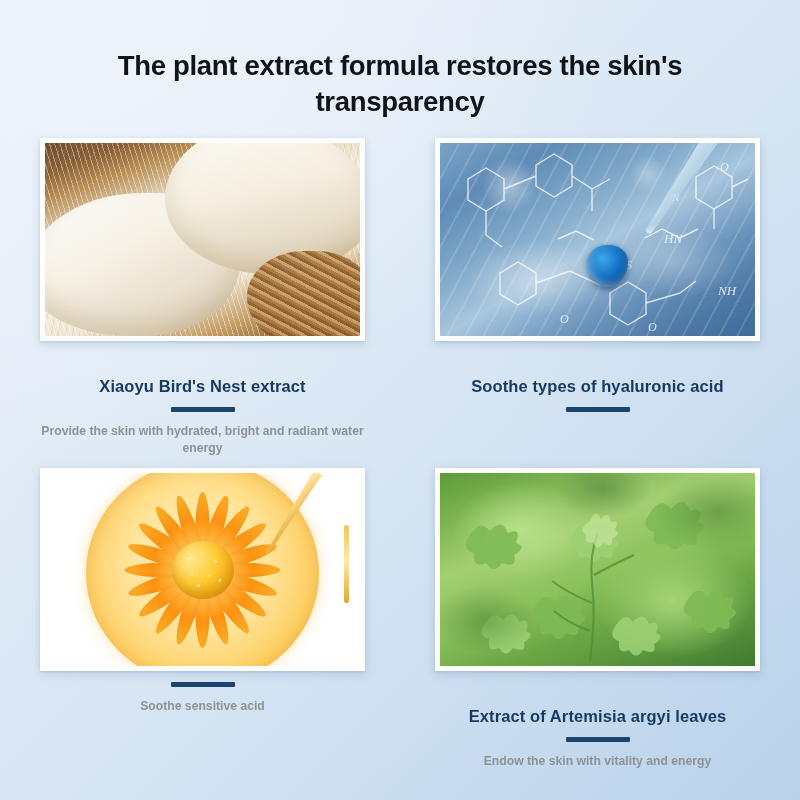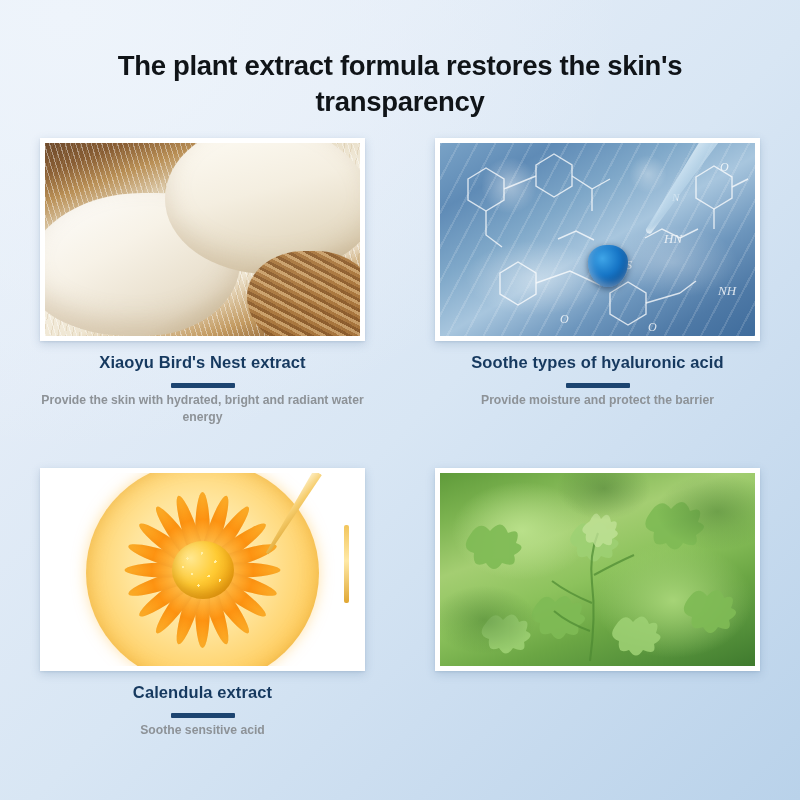--- a/index.html
+++ b/index.html
@@ -206,34 +206,34 @@
     position:absolute; inset:0;
     background:
       radial-gradient(ellipse 70px 46px at 14% 76%, rgba(58,112,40,.42) 0%, rgba(58,112,40,0) 74%),
       radial-gradient(ellipse 80px 50px at 88% 20%, rgba(52,104,36,.40) 0%, rgba(52,104,36,0) 76%),
       radial-gradient(ellipse 60px 40px at 52% 8%, rgba(40,88,30,.34) 0%, rgba(40,88,30,0) 78%);
   }
 
   
   .cap { text-align:center; }
   .cap-title {
-    margin-top:12px;
+    margin-top:36px;
     font-size:16.5px;
     font-weight:bold;
     color:#16395f;
     letter-spacing:.1px;
   }
   .cap-rule {
     width:64px; height:5px;
     margin:11px auto 0;
     background:#1c4470;
     border-radius:1px;
   }
   .cap-desc {
-    margin-top:4px;
+    margin-top:11px;
     font-size:12.2px;
     font-weight:bold;
     line-height:1.36;
     color:#8d9297;
   }
 </style>
 </head>
 <body>
 
 <div class="page">
@@ -283,21 +283,20 @@
               <text x="232" y="58" font-size="11" font-family="Liberation Serif, serif" font-style="italic" fill="rgba(255,255,255,.92)" stroke="none">N</text>
             </svg>
           </div>
           <div class="pipette"></div>
           <div class="droplet"></div>
         </div>
       </div>
       <div class="cap">
         <div class="cap-title">Soothe types of hyaluronic acid</div>
         <div class="cap-rule"></div>
-        <div class="cap-desc">Provide moisture and protect the barrier</div>
       </div>
     </div>
 
     <div class="card">
       <div class="photo-frame">
         <div class="photo img-cal">
           <div class="cal-dish"></div>
           <div class="cal-petals">
             <span class="petal" style="transform:rotate(0deg)"></span>
             <span class="petal" style="transform:rotate(18deg)"></span>
@@ -319,21 +318,20 @@
             <span class="petal" style="transform:rotate(306deg)"></span>
             <span class="petal" style="transform:rotate(324deg)"></span>
             <span class="petal" style="transform:rotate(342deg)"></span>
           </div>
           <div class="cal-center"></div>
           <div class="cal-dropper"></div>
           <div class="cal-stick"></div>
         </div>
       </div>
       <div class="cap">
-        <div class="cap-title">Calendula extract</div>
         <div class="cap-rule"></div>
         <div class="cap-desc">Soothe sensitive acid</div>
       </div>
     </div>
 
     <div class="card">
       <div class="photo-frame">
         <div class="photo img-art">
           <div class="art-leaves">
             <svg viewBox="0 0 315 193" preserveAspectRatio="none">
@@ -353,16 +351,21 @@
                 <path d="M152,130 q-24,-10 -40,-22 M154,102 q22,-12 40,-20 M150,158 q-22,-8 -36,-20"></path>
               </g>
               <g fill="#c3e39a" opacity=".75">
                 <path d="M150,48 q6,-14 11,-2 q8,-10 10,3 q9,-3 4,8 q7,4 -3,9 q1,10 -9,4 q-6,9 -10,-1 q-9,3 -7,-8 q-9,-4 4,-13z"></path>
               </g>
             </svg>
           </div>
           <div class="art-blur"></div>
         </div>
       </div>
+      <div class="cap">
+        <div class="cap-title">Extract of Artemisia argyi leaves</div>
+        <div class="cap-rule"></div>
+        <div class="cap-desc">Endow the skin with vitality and energy</div>
+      </div>
     </div>
 
   </div>
 </div>
 
 </body></html>

